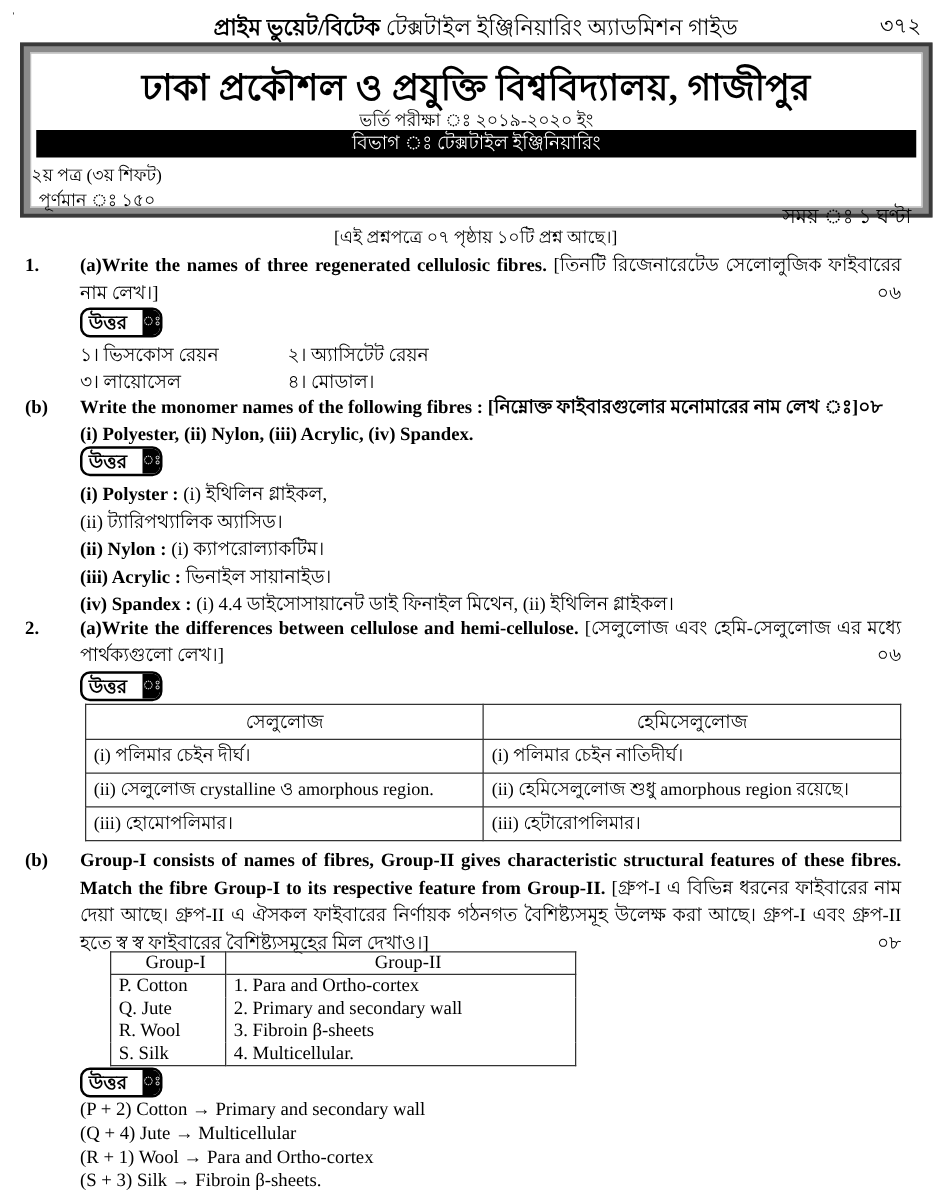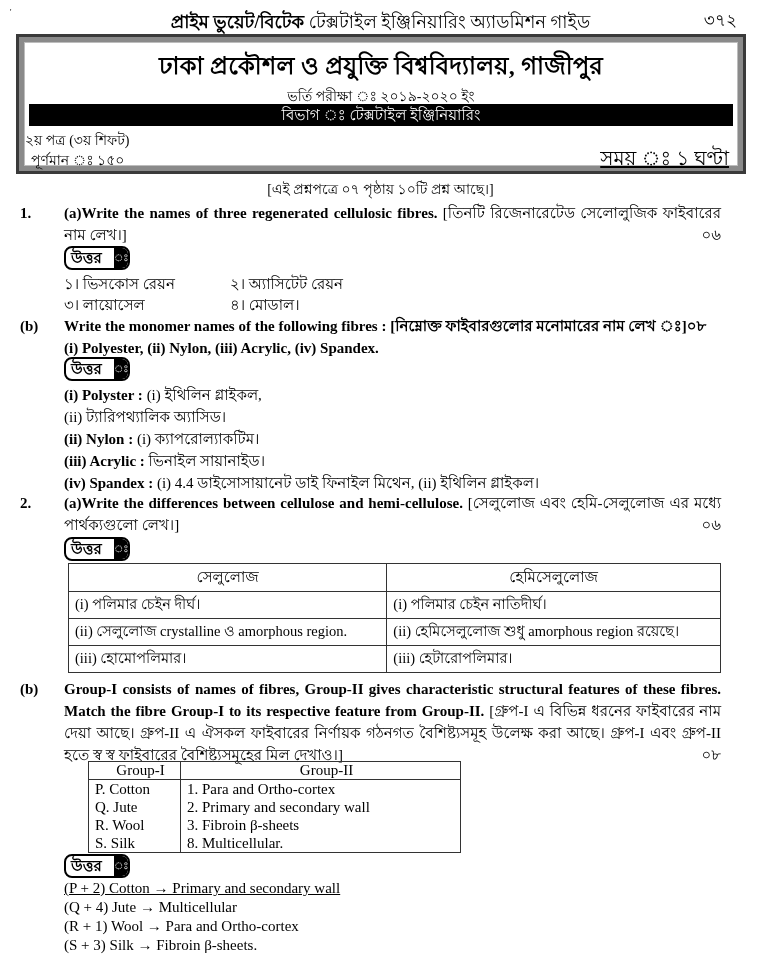--- a/index.html
+++ b/index.html
@@ -8,26 +8,26 @@
 
   .running-head { position: absolute; top: 6px; left: 0; width: 761px; height: 22px; }
   .running-head .mark { position: absolute; left: 10px; top: 2px; font-size: 8px; }
   .running-head .title { position: absolute; left: 0; right: 0; text-align: center; font-size: 18px; top: 2px; }
   .running-head .title b { font-weight: bold; }
   .running-head .pageno { position: absolute; right: 24px; top: 1px; font-size: 17px; }
 
   .header-box { position: absolute; top: 34px; left: 16px; width: 730px; height: 140px;
     border: 3px solid #3a3a3a; background: #8a8a8a; padding: 5px; }
   .header-inner { background: #fff; width: 100%; height: 100%; position: relative; border: 1px solid #bdbdbd; }
-  .uni-name { position: absolute; top: 4px; left: 0; right: 0; text-align: center; font-size: 24px; font-weight: bold; letter-spacing: 0.3px; }
+  .uni-name { position: absolute; top: 4px; left: 0; right: 0; text-align: center; font-size: 29px; font-weight: bold; letter-spacing: 0.3px; }
   .exam-year { position: absolute; top: 42px; left: 0; right: 0; text-align: center; font-size: 14px; }
   .dept-bar { position: absolute; top: 61px; left: 4px; right: 4px; height: 22px; background: #000; color: #fff; text-align: center; font-size: 15px; line-height: 22px; }
   .paper { position: absolute; top: 86px; left: 0; right: 0; font-size: 14px; }
   .fullmark { position: absolute; top: 106px; left: 6px; font-size: 14px; }
-  .time { position: absolute; top: 100px; right: 8px; font-size: 20px; text-decoration: underline; }
+  .time { position: absolute; top: 117px; right: 8px; font-size: 16px; }
 
   .notice { position: absolute; top: 178px; left: 0; right: 0; text-align: center; font-size: 14px; }
 
   .q { position: absolute; left: 0; width: 761px; font-size: 15px; line-height: 22px; }
   .q .num { position: absolute; left: 20px; font-weight: bold; }
   .q .body { position: absolute; left: 64px; right: 40px; text-align: justify; }
   .q .body b { font-weight: bold; }
   .q .marks { position: absolute; right: 40px; font-family: Liberation Serif, serif; }
 
   .ans-badge { position: absolute; left: 64px; width: 66px; height: 24px; border: 2.5px solid #000; border-radius: 8px; background: #fff; display: flex; align-items: center; overflow: hidden; }
@@ -162,25 +162,25 @@
   <tr>
     <td class="g1">Q. Jute</td>
     <td>2. Primary and secondary wall</td>
   </tr>
   <tr>
     <td class="g1">R. Wool</td>
     <td>3. Fibroin β-sheets</td>
   </tr>
   <tr>
     <td class="g1">S. Silk</td>
-    <td>8. Multicellular.</td>
+    <td>4. Multicellular.</td>
   </tr>
 </tbody>
   </table>
 
 <div class="ans-badge" style="top:854px;">
   <span class="lbl">উত্তর</span>
   <span class="colon">ঃ</span>
 </div>
-<div class="line" style="top:880px;text-decoration:underline;">(P + 2) Cotton → Primary and secondary wall</div>
+<div class="line" style="top:880px;">(P + 2) Cotton → Primary and secondary wall</div>
 <div class="line" style="top:899px;">(Q + 4) Jute → Multicellular</div>
 <div class="line" style="top:918px;">(R + 1) Wool → Para and Ortho-cortex</div>
 <div class="line" style="top:937px;">(S + 3) Silk → Fibroin β-sheets.</div>
 
 </body></html>

